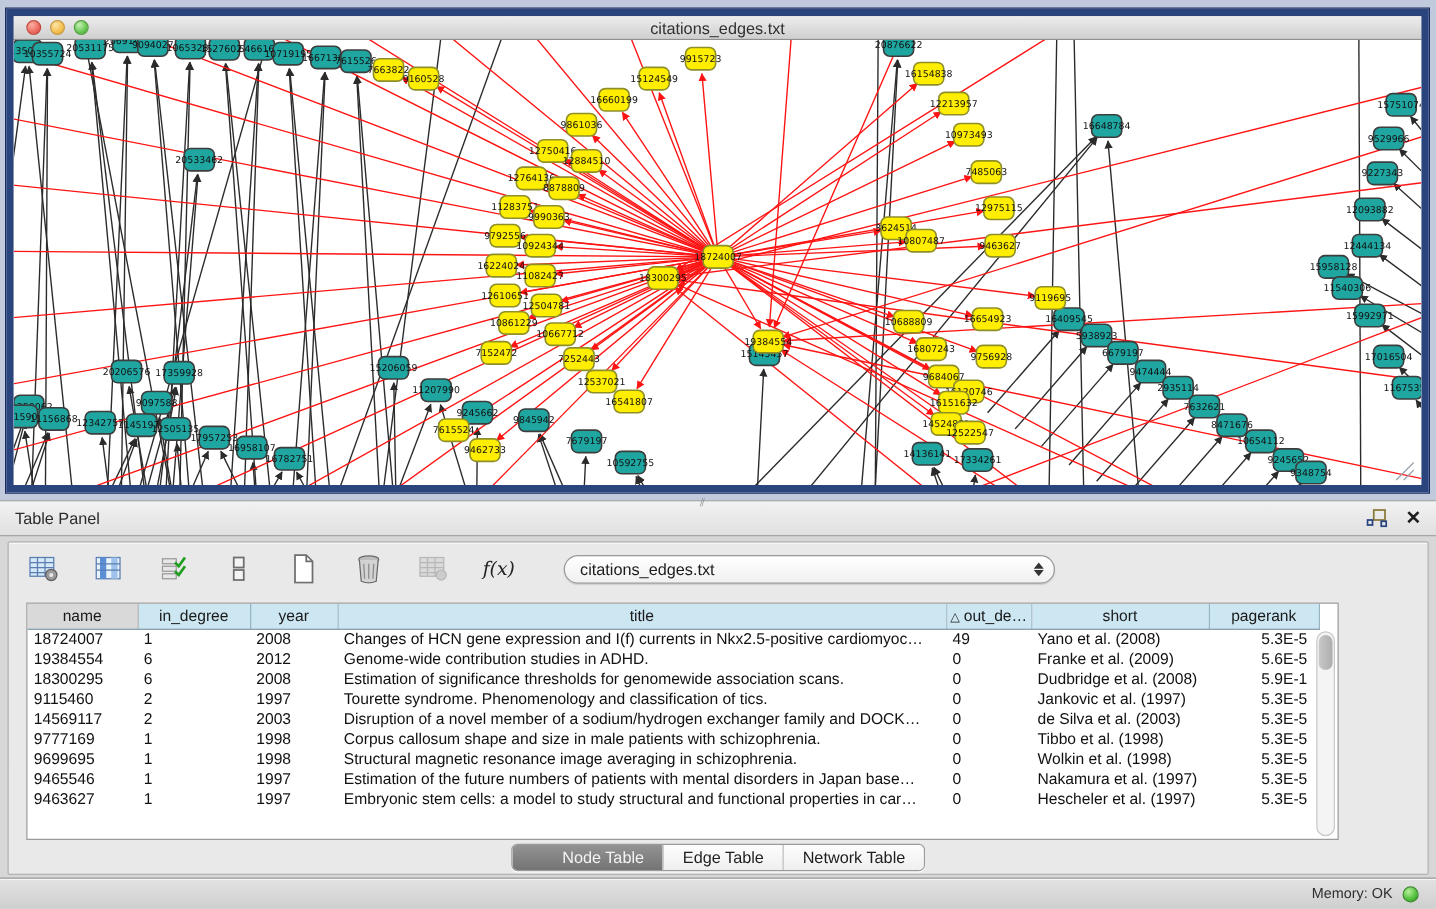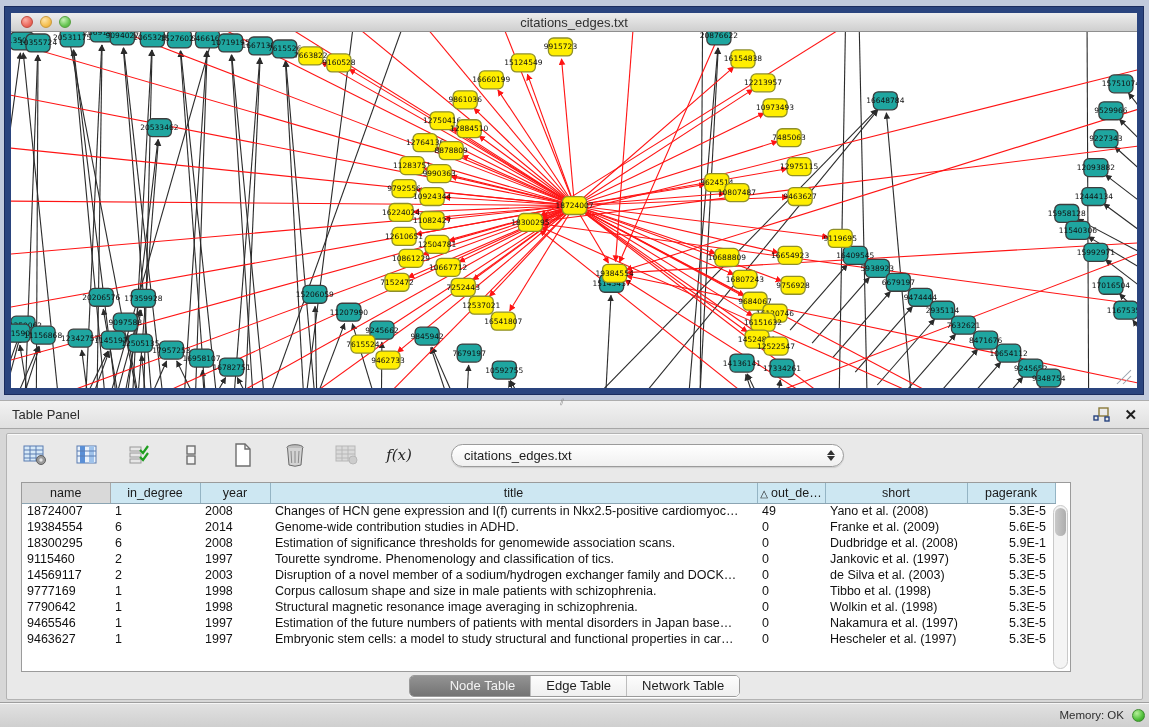--- a/index.html
+++ b/index.html
@@ -71,21 +71,21 @@
   .segmented { display:inline-flex; height:22px; border:1px solid #9A9A9A; border-radius:5px;
     overflow:hidden; background:#FBFBFB; box-shadow:0 1px 0 #fff; }
   .segmented button { border:none; background:linear-gradient(#FDFDFD,#EFEFEF);
     border-left:1px solid #BDBDBD; padding:0 15px; font-size:13px; color:#1E1E1E; }
   .segmented button:first-child { border-left:none;padding-left:40px; }
   .segmented button.active { background:linear-gradient(#939393,#747474); color:#F3F3F3; }
 
   
   #statusbar { height:25px; background:linear-gradient(#E2E2E2,#CFCFCF); border-top:1px solid #9E9E9E;
     box-shadow:inset 0 1px 0 #F6F6F6; display:flex; align-items:center;
-    justify-content:flex-end; padding-right:4px; gap:8px; }
+    justify-content:flex-end; padding-right:14px; gap:8px; }
   #statusbar .mem { font-size:11.5px; color:#2E2E2E; }
   .mem-dot { width:13px; height:13px; border-radius:50%;
     background:radial-gradient(circle at 35% 30%, #B6F09A, #4FBF3A 60%, #2F8F22);
     border:1px solid #3E8B2F; }
 </style>
 </head>
 <body>
 
 <div id="desktop">
   <div id="net-frame">
@@ -796,21 +796,21 @@
               <td>1</td>
               <td>2008</td>
               <td>Changes of HCN gene expression and I(f) currents in Nkx2.5-positive cardiomyoc…</td>
               <td>49</td>
               <td>Yano et al. (2008)</td>
               <td>5.3E-5</td>
             </tr>
             <tr>
               <td>19384554</td>
               <td>6</td>
-              <td>2014</td>
+              <td>2012</td>
               <td>Genome-wide contribution studies in ADHD.</td>
               <td>0</td>
               <td>Franke et al. (2009)</td>
               <td>5.6E-5</td>
             </tr>
             <tr>
               <td>18300295</td>
               <td>6</td>
               <td>2008</td>
               <td>Estimation of significance thresholds for genomewide association scans.</td>
@@ -839,21 +839,21 @@
             <tr>
               <td>9777169</td>
               <td>1</td>
               <td>1998</td>
               <td>Corpus callosum shape and size in male patients with schizophrenia.</td>
               <td>0</td>
               <td>Tibbo et al. (1998)</td>
               <td>5.3E-5</td>
             </tr>
             <tr>
-              <td>7790642</td>
+              <td>9699695</td>
               <td>1</td>
               <td>1998</td>
               <td>Structural magnetic resonance image averaging in schizophrenia.</td>
               <td>0</td>
               <td>Wolkin et al. (1998)</td>
               <td>5.3E-5</td>
             </tr>
             <tr>
               <td>9465546</td>
               <td>1</td>

